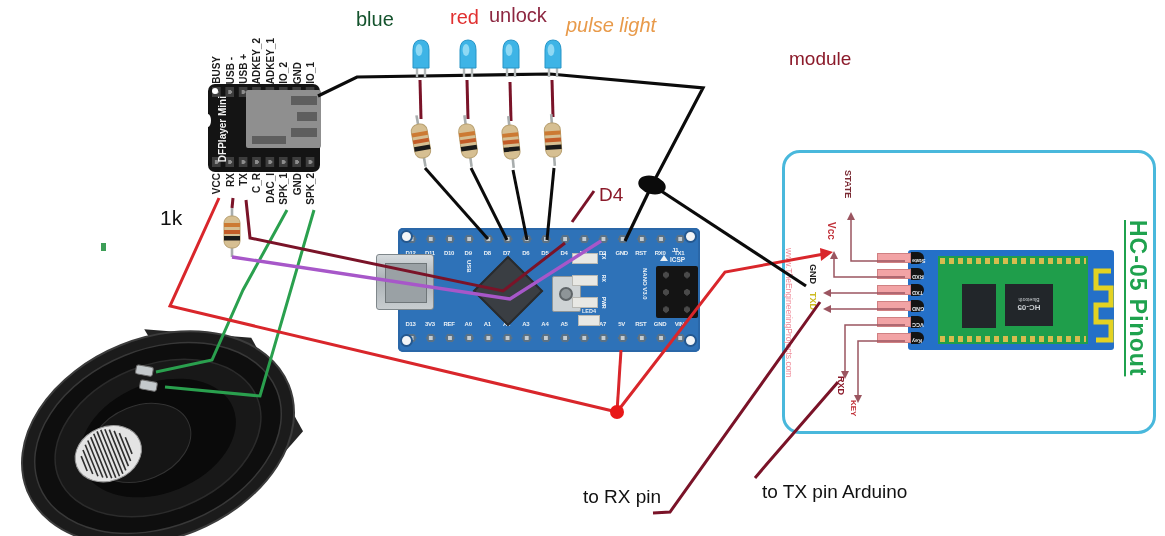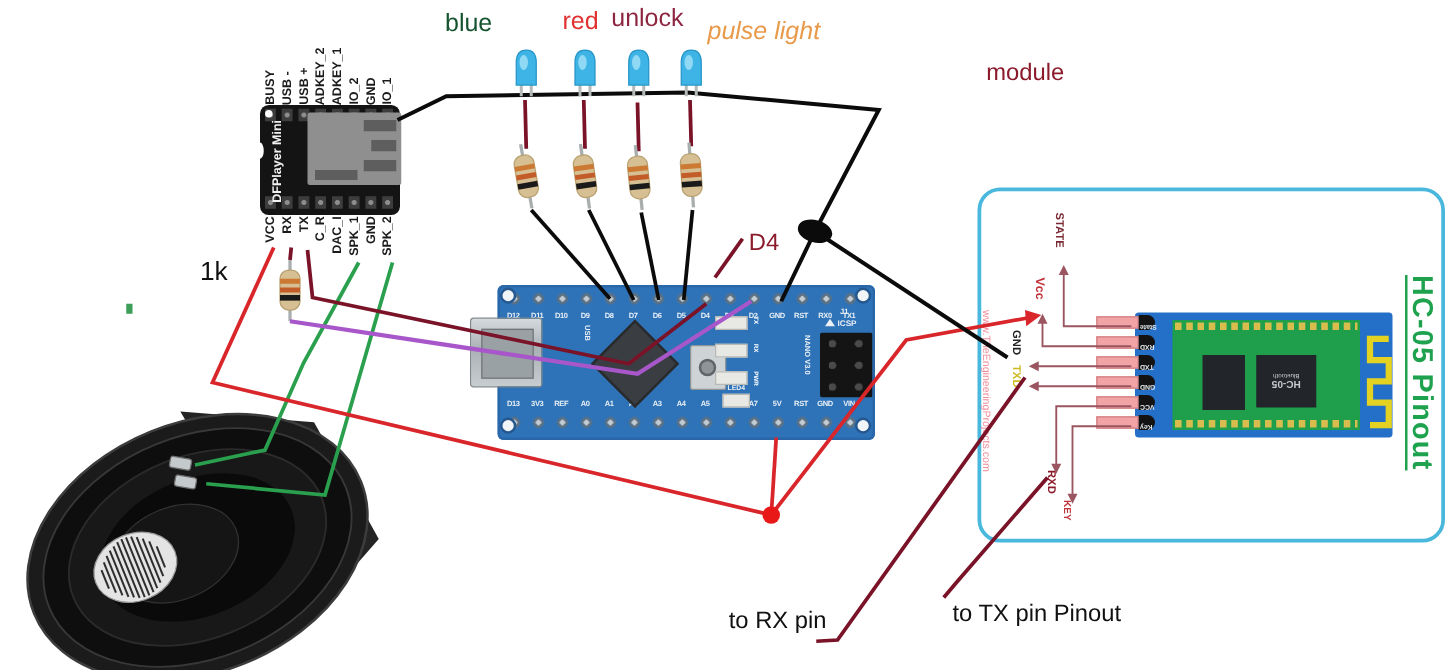--- a/index.html
+++ b/index.html
@@ -440,16 +440,16 @@
   <div class="note" style="left:356px;top:8px;font-size:20px;color:#14532d;">blue</div>
   <div class="note" style="left:450px;top:6px;font-size:20px;color:#e03030;">red</div>
   <div class="note" style="left:489px;top:4px;font-size:20px;color:#8d2741;">unlock</div>
   <div class="note" style="left:566px;top:14px;font-size:20px;color:#e89a4a;font-style:italic;">pulse light</div>
   <div class="note" style="left:599px;top:184px;font-size:19px;color:#8b1a2a;">D4</div>
   <div class="note" style="left:789px;top:48px;font-size:19px;color:#8b1a2a;">
     <div>module</div>
   </div>
   <div class="note" style="left:160px;top:206px;font-size:21px;color:#111;">1k</div>
   <div class="note" style="left:583px;top:486px;font-size:19px;color:#111;">to RX pin</div>
-  <div class="note" style="left:762px;top:481px;font-size:19px;color:#111;">to TX pin Pinout</div>
+  <div class="note" style="left:762px;top:481px;font-size:19px;color:#111;">to TX pin Arduino</div>
   <div class="green-dot"></div>
 
 </div>
 
 </body></html>

